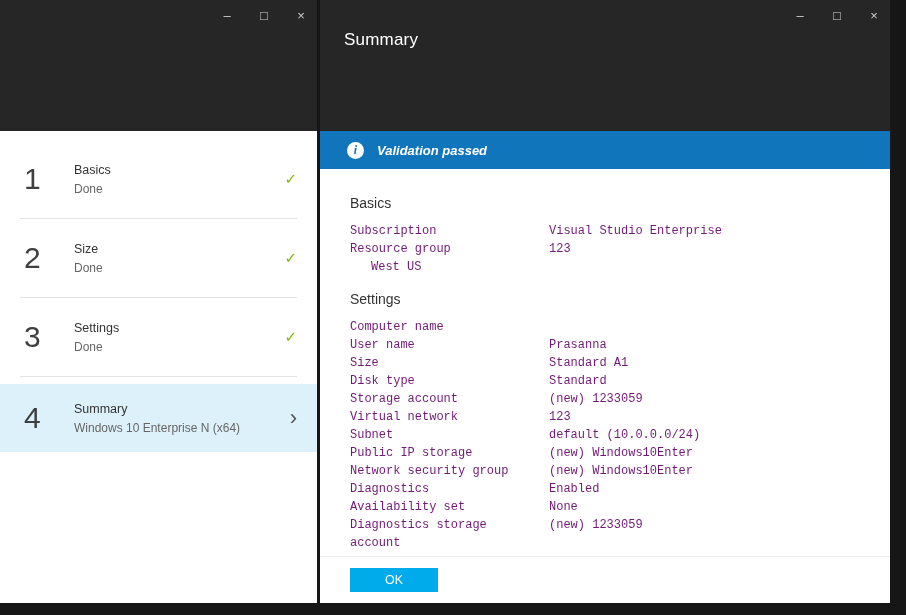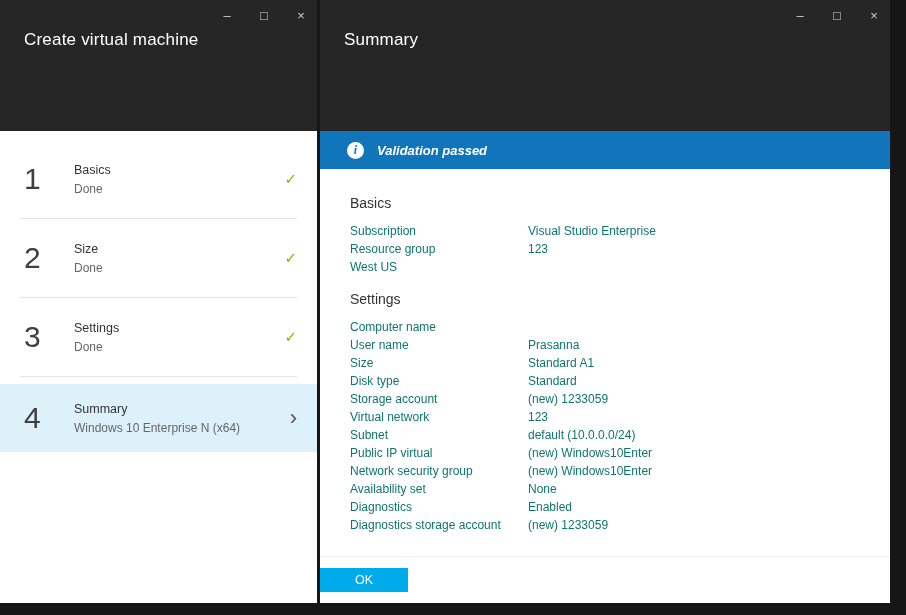--- a/index.html
+++ b/index.html
@@ -74,43 +74,42 @@
 
   .summary-body {
     position: absolute; top: 169px; left: 0; right: 0; bottom: 47px;
     background: #ffffff; padding: 20px 20px 0 30px; overflow: hidden;
   }
   .section-title {
     font-size: 14px; font-weight: 400; color: #333333;
     margin: 6px 0 11px 0;
   }
   .section + .section .section-title { margin-top: 15px; }
-  .row { display: flex; font-size: 12px; line-height: 18px; color: #0f766e; }
+  .row { display: flex; font-size: 12px; line-height: 18px; color: #701a75; font-family: Liberation Mono, monospace; }
   .k { width: 178px; flex: none; }
-  .v { flex: 1; }
+  .v { flex: 1; margin-left: 21px; }
 
   .blade-footer {
     position: absolute; left: 0; right: 0; bottom: 0; height: 47px;
     background: #ffffff; border-top: 1px solid #ededed;
-    display: flex; align-items: center; 
+    display: flex; align-items: center; padding-left: 30px;
   }
   .ok-btn {
     width: 88px; height: 24px; border: none; cursor: pointer;
     background: #00abec; color: #ffffff;
     font-family: inherit; font-size: 12.5px; line-height: 22px;
   }
 </style>
 </head>
 <body>
 
 <div class="stage">
 
   <section class="blade blade-left">
     <header class="blade-header">
-      <h1 class="blade-title">Create virtual machine</h1>
       <div class="win-controls">
         <span class="wc">–</span>
         <span class="wc">□</span>
         <span class="wc">×</span>
       </div>
     </header>
 
     <div class="steps">
 
       <div class="step">
@@ -210,36 +209,36 @@
         </div>
         <div class="row">
           <span class="k">Virtual network</span>
           <span class="v">123</span>
         </div>
         <div class="row">
           <span class="k">Subnet</span>
           <span class="v">default (10.0.0.0/24)</span>
         </div>
         <div class="row">
-          <span class="k">Public IP virtual</span>
+          <span class="k">Public IP storage</span>
           <span class="v">(new) Windows10Enter</span>
         </div>
         <div class="row">
           <span class="k">Network security group</span>
           <span class="v">(new) Windows10Enter</span>
         </div>
         <div class="row">
+          <span class="k">Diagnostics</span>
+          <span class="v">Enabled</span>
+        </div>
+        <div class="row">
           <span class="k">Availability set</span>
           <span class="v">None</span>
         </div>
         <div class="row">
-          <span class="k">Diagnostics</span>
-          <span class="v">Enabled</span>
-        </div>
-        <div class="row">
           <span class="k">Diagnostics storage account</span>
           <span class="v">(new) 1233059</span>
         </div>
       </div>
 
     </div>
 
     <div class="blade-footer">
       <button class="ok-btn">OK</button>
     </div>

